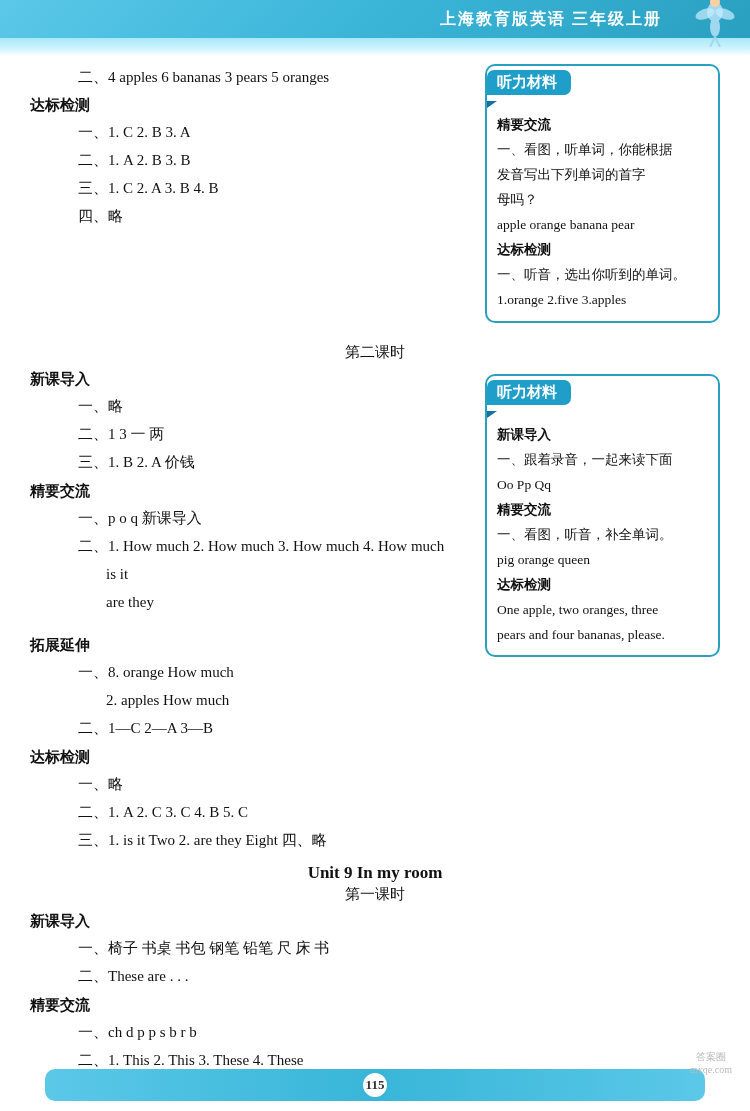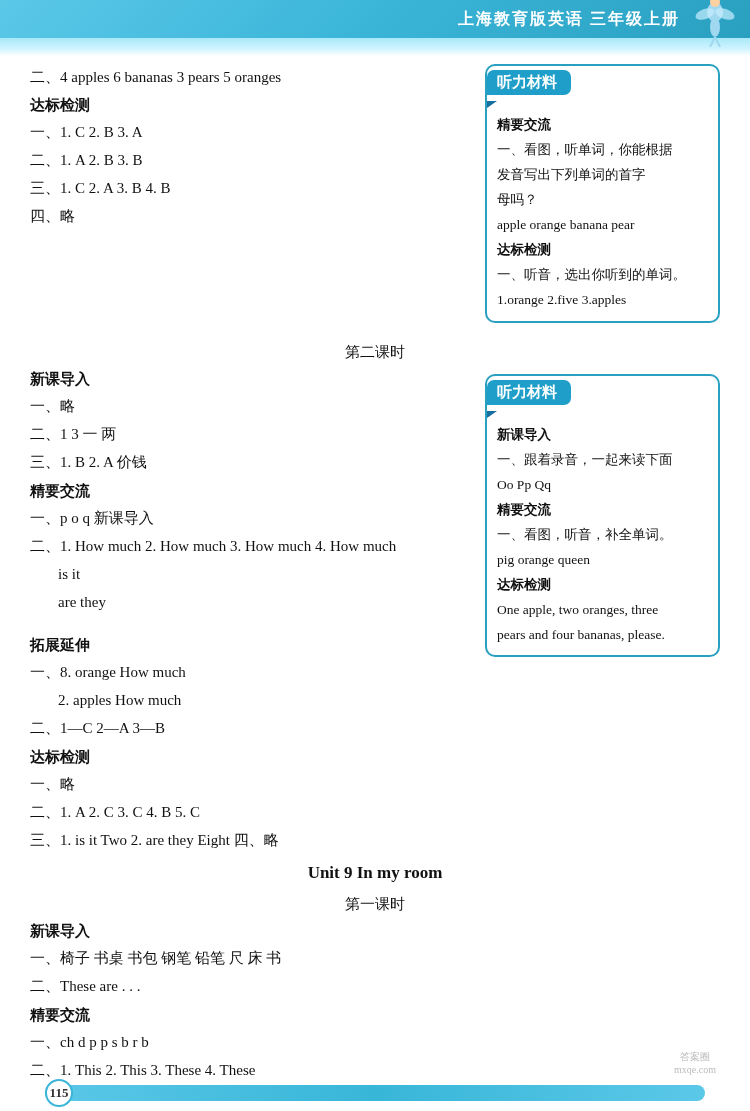--- a/index.html
+++ b/index.html
@@ -14,21 +14,21 @@
       overflow: hidden;
     }
 
     
     .header {
       background: linear-gradient(135deg, #5bc8e8 0%, #3ab5d8 50%, #2aa0c0 100%);
       height: 38px;
       display: flex;
       align-items: center;
       justify-content: flex-end;
-      padding-right: 70px;
+      padding-right: 88px;
       position: relative;
     }
     .header-title {
       color: #fff;
       font-size: 16px;
       font-weight: bold;
       letter-spacing: 2px;
     }
     .header-fairy {
       position: absolute;
@@ -45,39 +45,40 @@
     }
 
     
     .content {
       padding: 8px 30px 10px 30px;
       position: relative;
     }
     .line {
       line-height: 1.8;
       margin-bottom: 1px;
+      margin-left: 48px;
     }
     .bold-line {
       font-weight: bold;
       line-height: 1.8;
     }
 
     
     .clearfix::after {
       content: '';
       display: table;
       clear: both;
     }
 
     
     .unit-title {
       text-align: center;
       font-size: 17px;
       font-weight: bold;
-      margin: 8px 0 12px 0;
+      margin: 8px 0 2px 0;
     }
     .lesson-title {
       text-align: center;
       font-size: 15px;
       margin-bottom: 4px;
     }
 
     .right-box-inner p {
       font-size: 13.5px;
       line-height: 1.7;
@@ -234,20 +235,20 @@
     <p class="line">二、These are . . .</p>
 
     <p class="bold-line" style="margin-top:2px;">精要交流</p>
     <p class="line">一、ch  d  p  p  s  b  r  b</p>
     <p class="line">二、1. This  2. This  3. These  4. These</p>
   </div>
 
 </div>
 
 <div style="position:absolute; bottom:10px; left:0; right:0; display:flex; align-items:center; justify-content:center;">
-  <div style="width:660px; height:16px; background:linear-gradient(90deg,#5bc8e8,#38b6d8,#5bc8e8); border-radius:10px; display:flex; align-items:center; justify-content:flex-start;">
+  <div style="width:660px; height:32px; background:linear-gradient(90deg,#5bc8e8,#38b6d8,#5bc8e8); border-radius:10px; display:flex; align-items:center; justify-content:center;">
     <div style="background:#fff; border-radius:50%; width:28px; height:28px; display:flex; align-items:center; justify-content:center; font-size:13px; font-weight:bold; color:#333; border:2px solid #3ab5d8;">115</div>
   </div>
 </div>
 
-<div style="position:absolute; bottom:35px; right:34px; font-size:10px; color:#bbb; text-align:center; line-height:1.3;">
+<div style="position:absolute; bottom:35px; right:18px; font-size:10px; color:#bbb; text-align:center; line-height:1.3;">
   答案圈<br>mxqe.com
 </div>
 
 </body></html>

